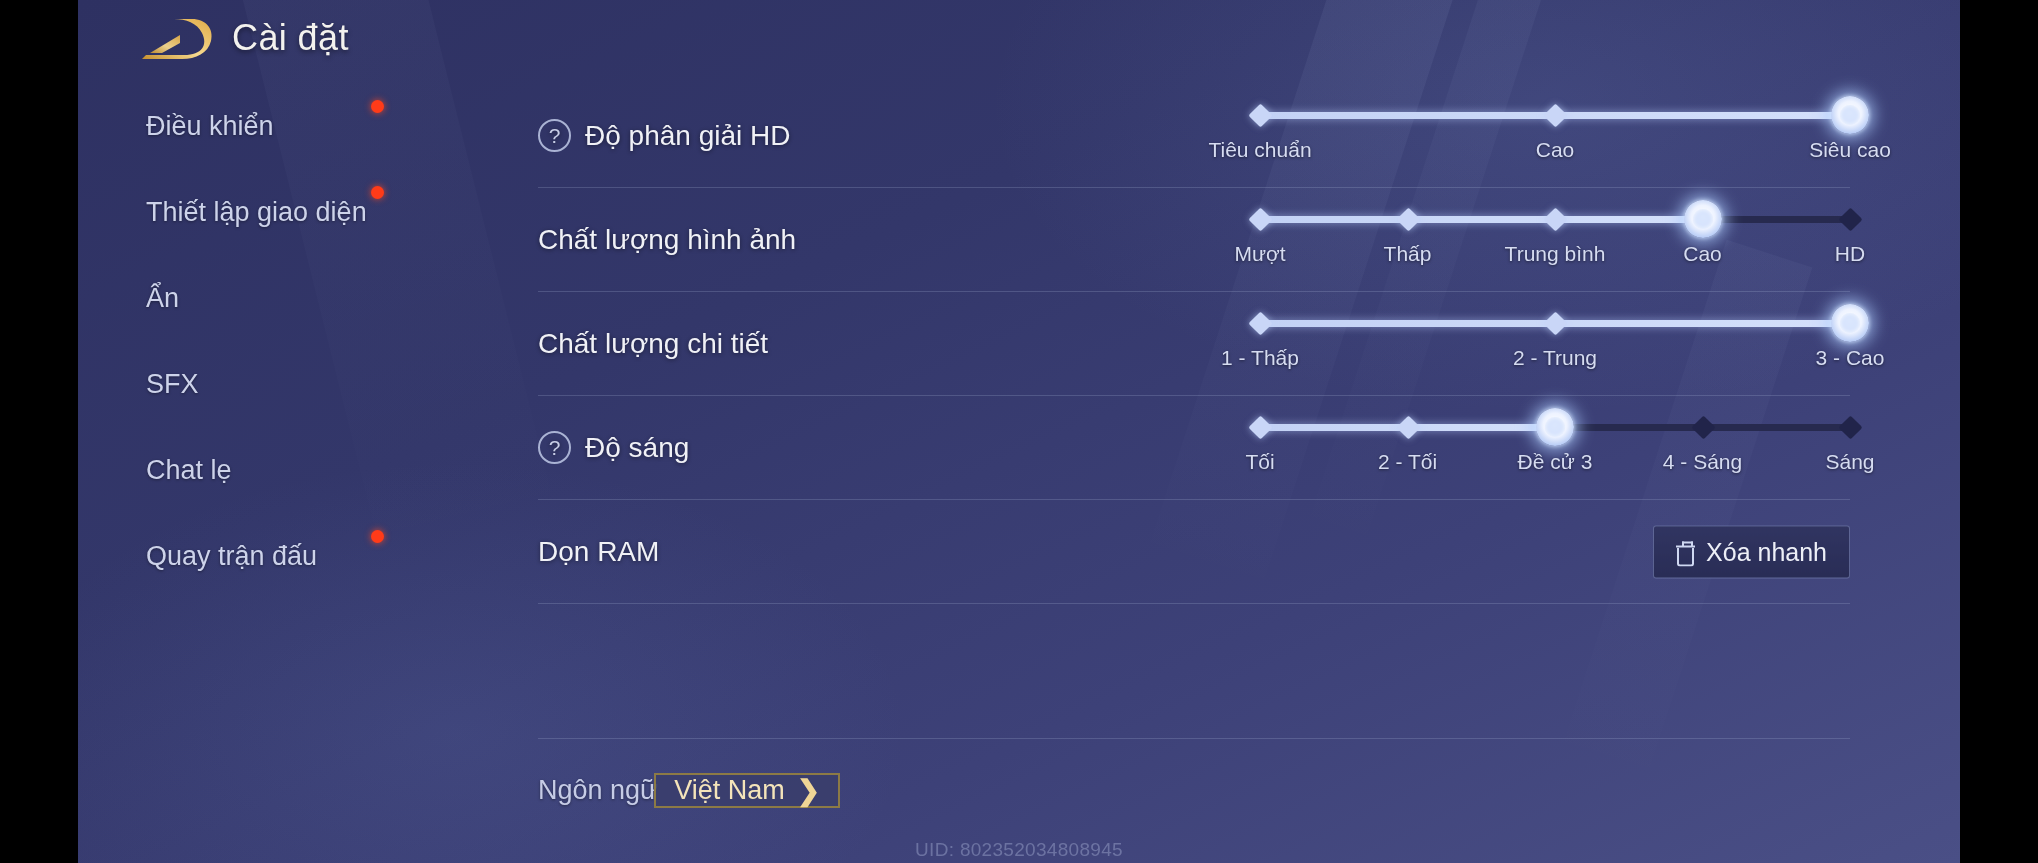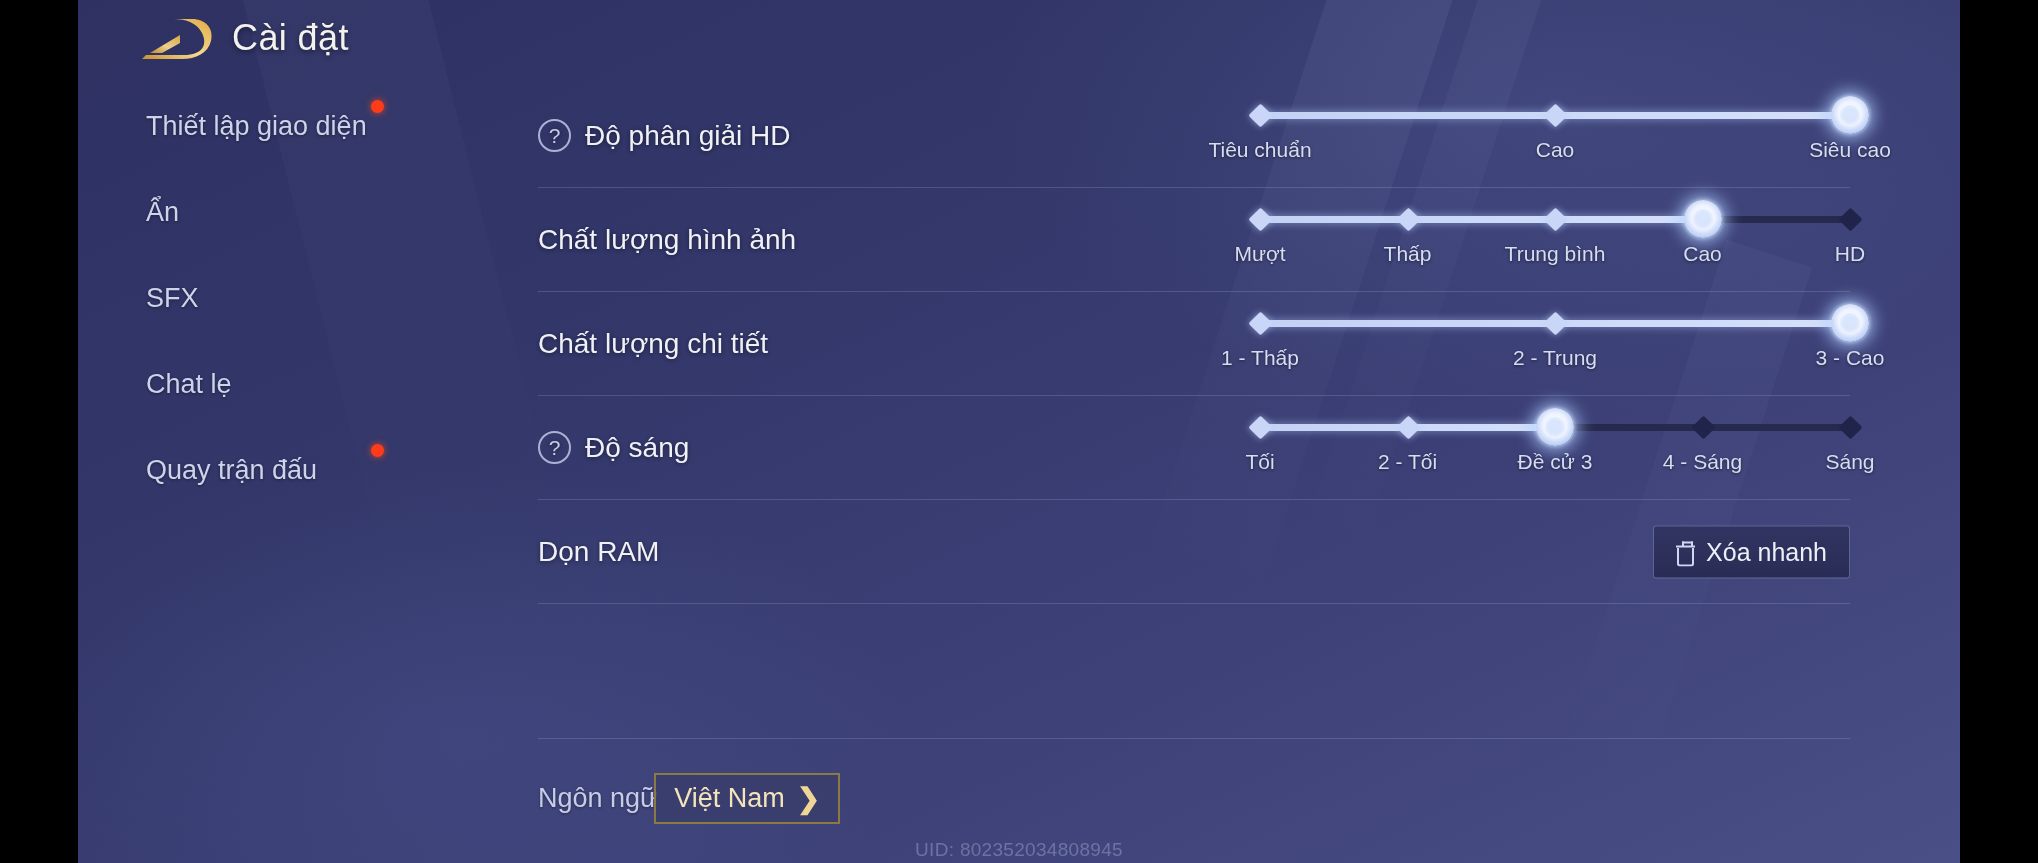--- a/index.html
+++ b/index.html
@@ -180,21 +180,21 @@
     position: absolute; left: 0; top: 34px;
     display: flex; align-items: center;
   }
   .lang-label {
     font-size: 27px; color: #c6cce6;
     text-shadow: 0 1px 3px rgba(0,0,0,.4);
   }
   .lang-btn {
     margin-left: -4px;
     display: flex; align-items: center; gap: 12px;
-    padding: 8px 18px;
+    padding: 0 18px;
     background: rgba(58,62,108,.92);
     border: 2px solid #8c7a45;
     font-size: 27px; color: #f4e4ba;
   }
   .chev { color: #f0d696; font-size: 28px; font-weight: bold; line-height: 1; }
   .restore-btn {
     position: absolute; left: 970px; top: 30px;
     padding: 10px 28px;
     background: linear-gradient(180deg, #8e9ddd 0%, #7b8ccf 55%, #8fa0e0 100%);
     border: 1px solid rgba(215,225,255,.7);
@@ -229,20 +229,24 @@
           </linearGradient>
         </defs>
         <path d="M6 42 L44 42 C62 42 68 32 62 20 C57 10 46 6 34 6 L52 6 C66 6 74 16 71 28 C68 40 56 46 42 46 L2 46 Z" fill="url(#gg)"></path>
         <path d="M10 40 L40 22 L40 30 L22 40 Z" fill="url(#gg)" opacity="0.95"></path>
       </svg>
       <div class="app-title">Cài đặt</div>
     </div>
 
     <div class="sidebar">
         <div class="side-item">
+          <span>Điều khiển</span>
+          <span class="dot"></span>
+        </div>
+        <div class="side-item">
           <span>Thiết lập giao diện</span>
           <span class="dot"></span>
         </div>
         <div class="side-item">
           <span>Ẩn</span>
         </div>
         <div class="side-item">
           <span>SFX</span>
         </div>
         <div class="side-item">

